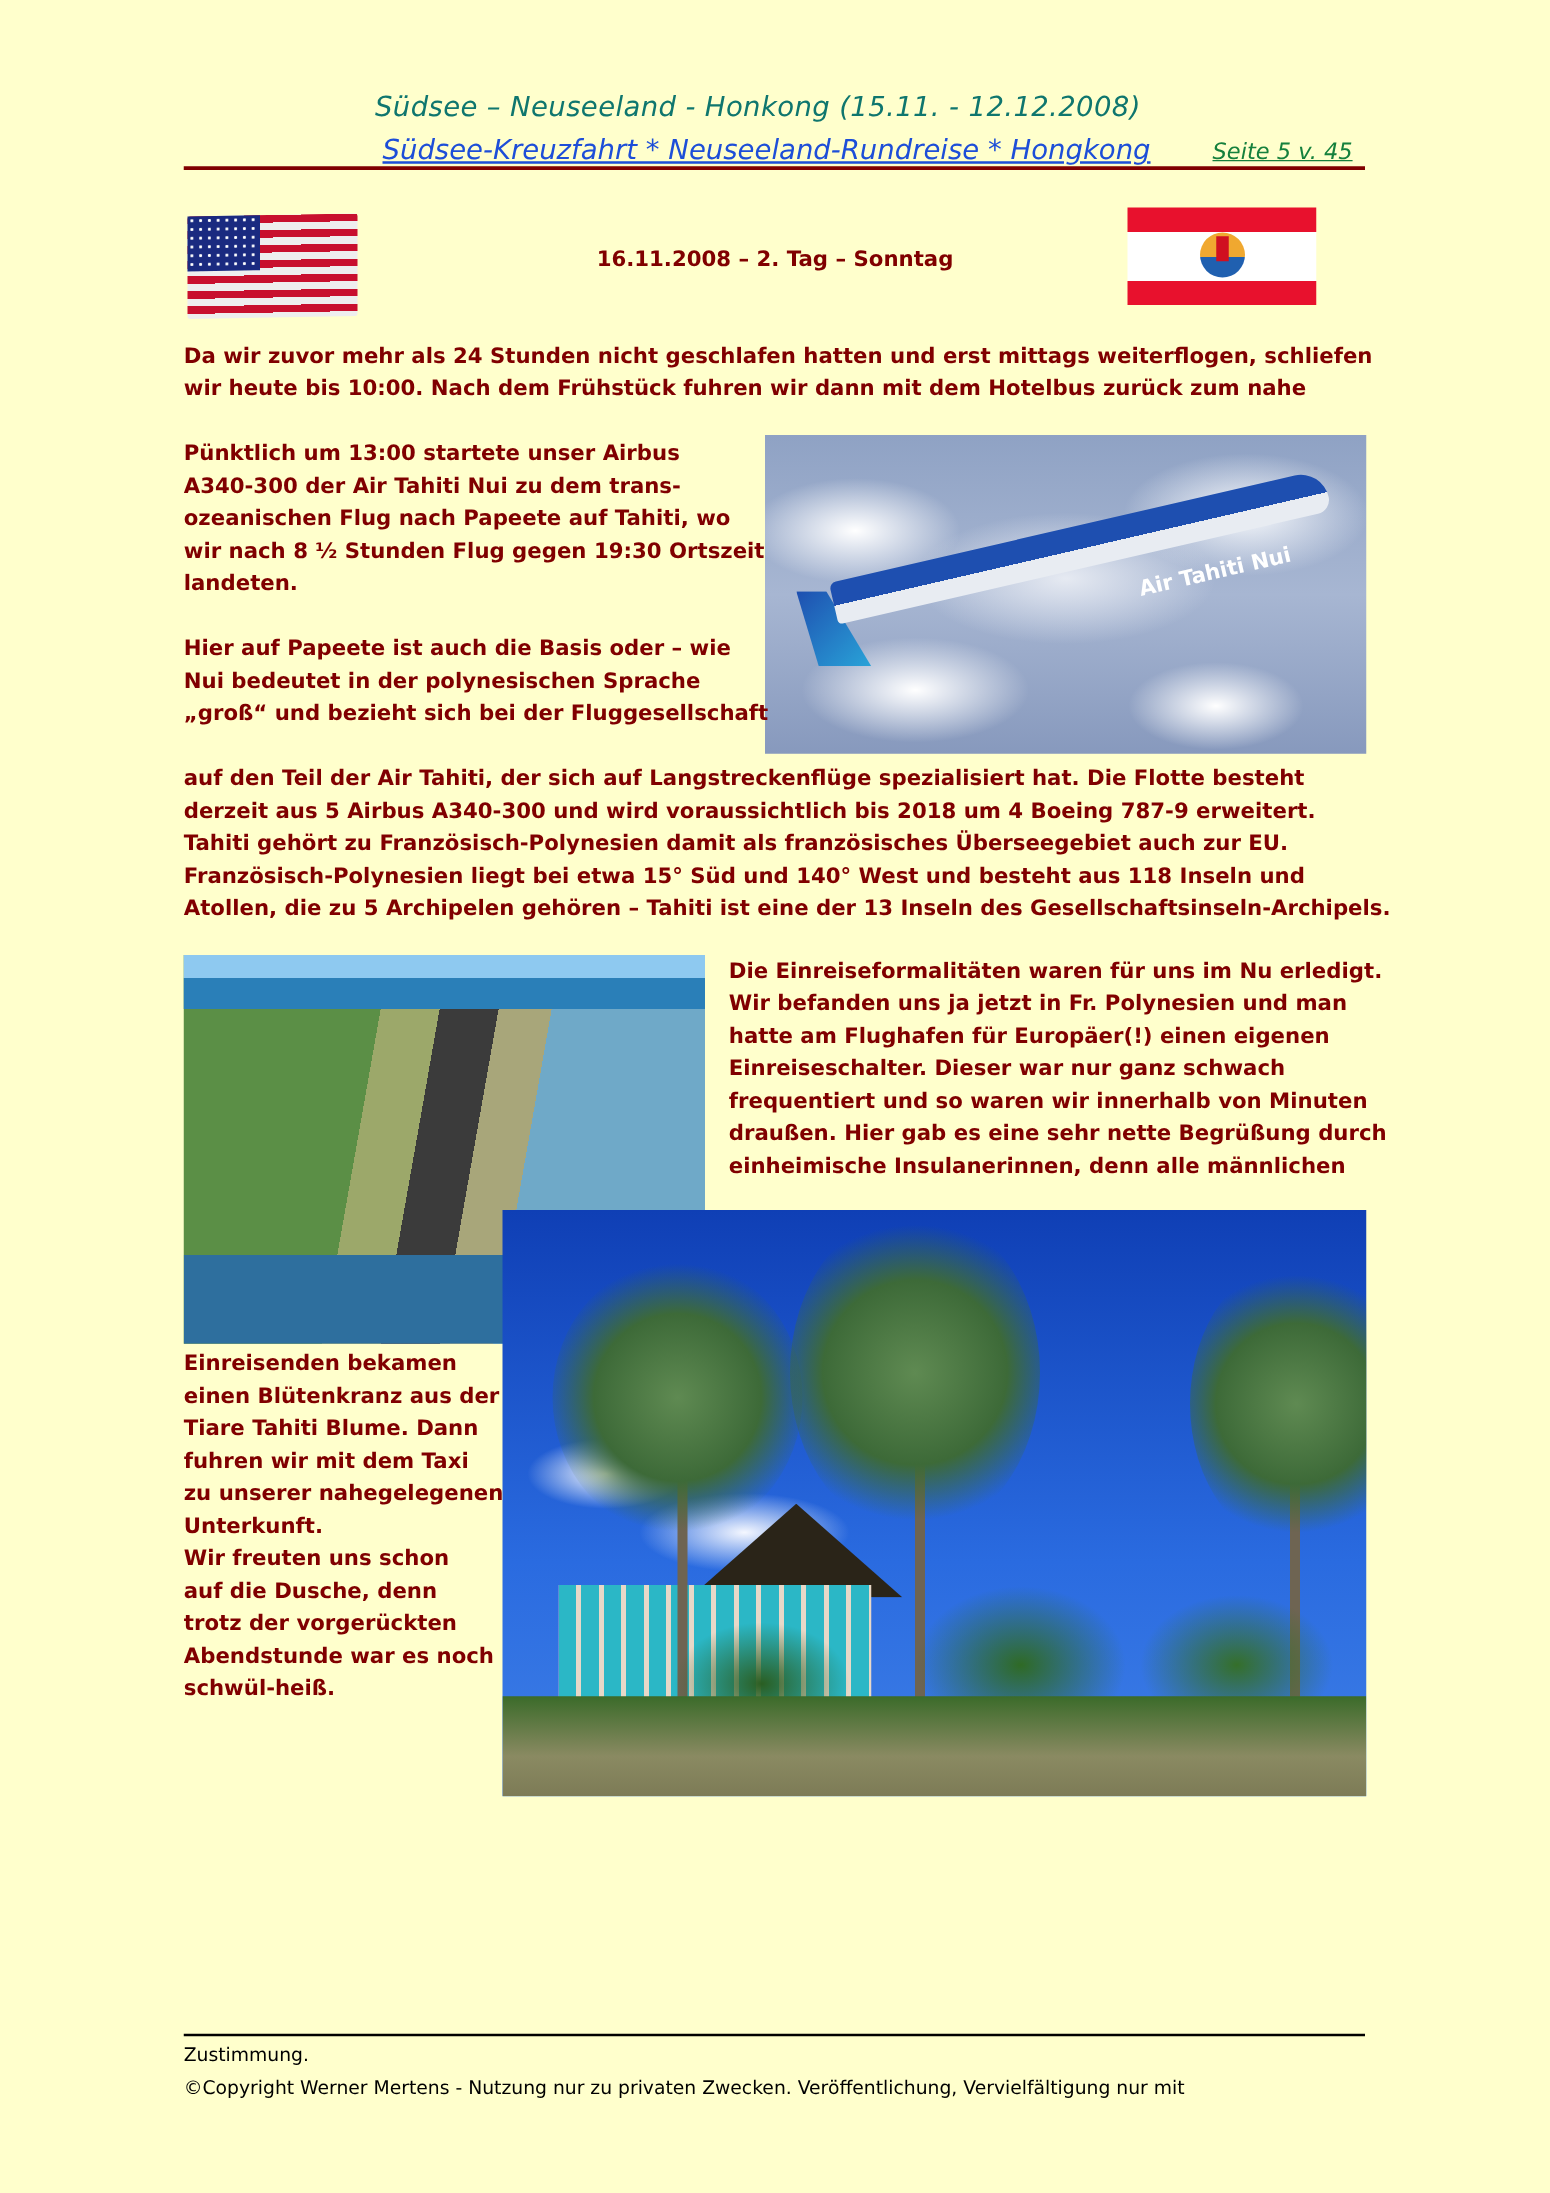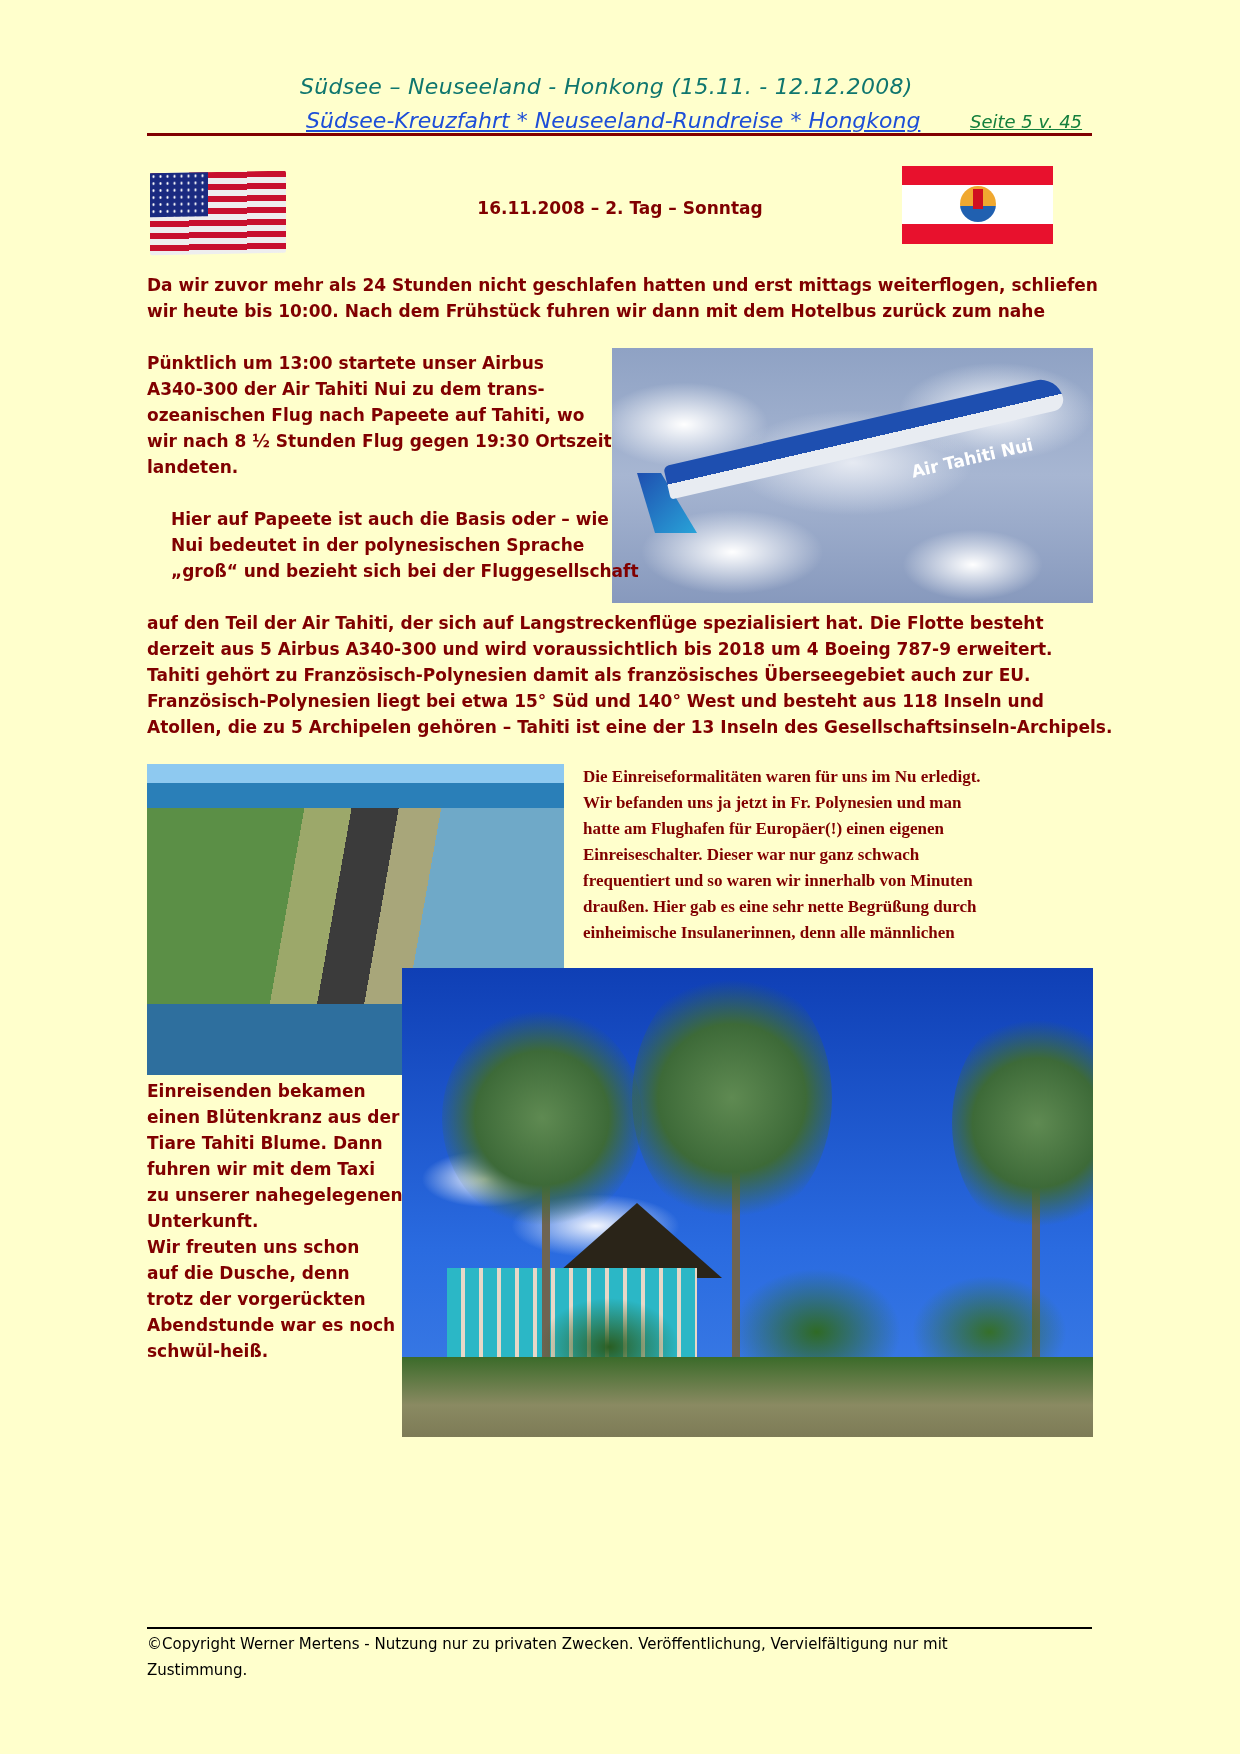--- a/index.html
+++ b/index.html
@@ -66,23 +66,23 @@
       content: ""; position: absolute; left: 13px; top: 3px; width: 10px; height: 20px;
       background: #d01020;
     }
 
     
     .txt {
       font-size: 17px; font-weight: bold; line-height: 26px; color: #800000;
     }
     .p1 { left: 147px; top: 272px; width: 930px; }
     .p2 { left: 147px; top: 350px; width: 460px; }
-    .p3 { left: 147px; top: 506px; width: 460px; margin-left: 24px; }
+    .p3 { left: 147px; top: 506px; width: 460px; }
     .p4 { left: 147px; top: 610px; width: 950px; }
-    .p5 { left: 583px; top: 764px; width: 510px; font-family: Liberation Serif, serif; }
+    .p5 { left: 583px; top: 764px; width: 510px; }
     .p6 { left: 147px; top: 1078px; width: 250px; }
     .line { display: block; white-space: nowrap; }
 
     
     .photo-plane {
       left: 612px; top: 348px; width: 481px; height: 255px;
       background:
         radial-gradient(ellipse 120px 60px at 15% 30%, #ffffff 0%, rgba(255,255,255,0) 70%),
         radial-gradient(ellipse 140px 70px at 80% 25%, #f6f8fb 0%, rgba(255,255,255,0) 70%),
         radial-gradient(ellipse 130px 60px at 25% 80%, #ffffff 0%, rgba(255,255,255,0) 70%),
@@ -248,15 +248,15 @@
   <span class="line">Unterkunft.</span>
   <span class="line">Wir freuten uns schon</span>
   <span class="line">auf die Dusche, denn</span>
   <span class="line">trotz der vorgerückten</span>
   <span class="line">Abendstunde war es noch</span>
   <span class="line">schwül-heiß.</span>
 </div>
 
 <div class="abs footer-line"></div>
 <div class="abs footer">
+  <span class="line">Zustimmung.</span>
   <span class="line">©Copyright Werner Mertens - Nutzung nur zu privaten Zwecken.  Veröffentlichung, Vervielfältigung nur mit</span>
-  <span class="line">Zustimmung.</span>
 </div>
 
 </body></html>

